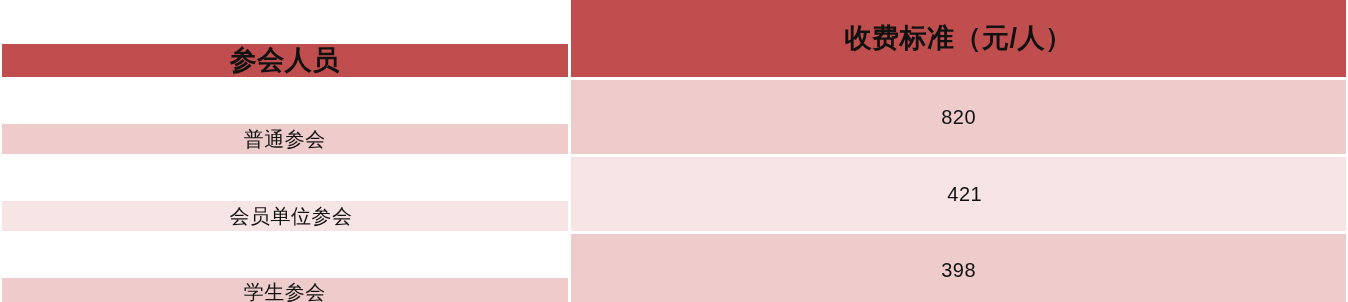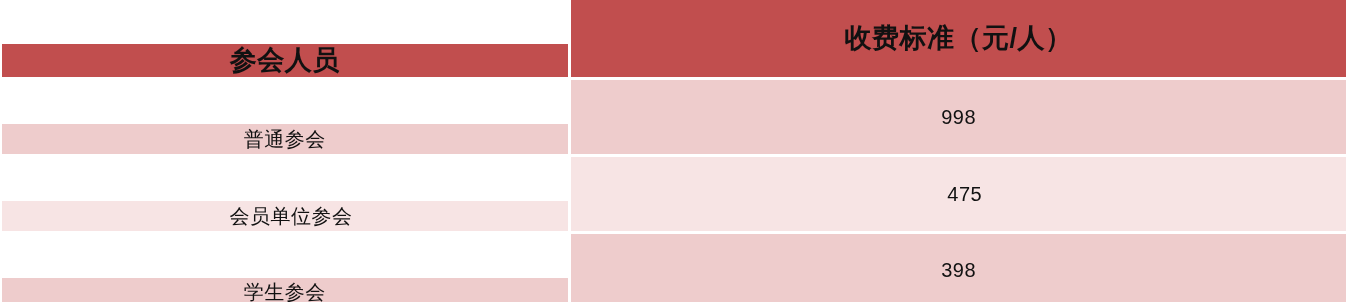--- a/index.html
+++ b/index.html
@@ -74,29 +74,29 @@
     <div class="cell col-a">参会人员</div>
     <div class="spacer-v"></div>
     <div class="cell col-b">收费标准（元/人）</div>
   </div>
 
   <div class="spacer-h"></div>
 
   <div class="row data-row shade-dark">
     <div class="cell col-a">普通参会</div>
     <div class="spacer-v"></div>
-    <div class="cell col-b">998</div>
+    <div class="cell col-b">820</div>
   </div>
 
   <div class="spacer-h"></div>
 
   <div class="row data-row shade-light">
     <div class="cell col-a">会员单位参会</div>
     <div class="spacer-v"></div>
-    <div class="cell col-b">475</div>
+    <div class="cell col-b">421</div>
   </div>
 
   <div class="spacer-h"></div>
 
   <div class="row data-row shade-dark last">
     <div class="cell col-a">学生参会</div>
     <div class="spacer-v"></div>
     <div class="cell col-b">398</div>
   </div>
 

